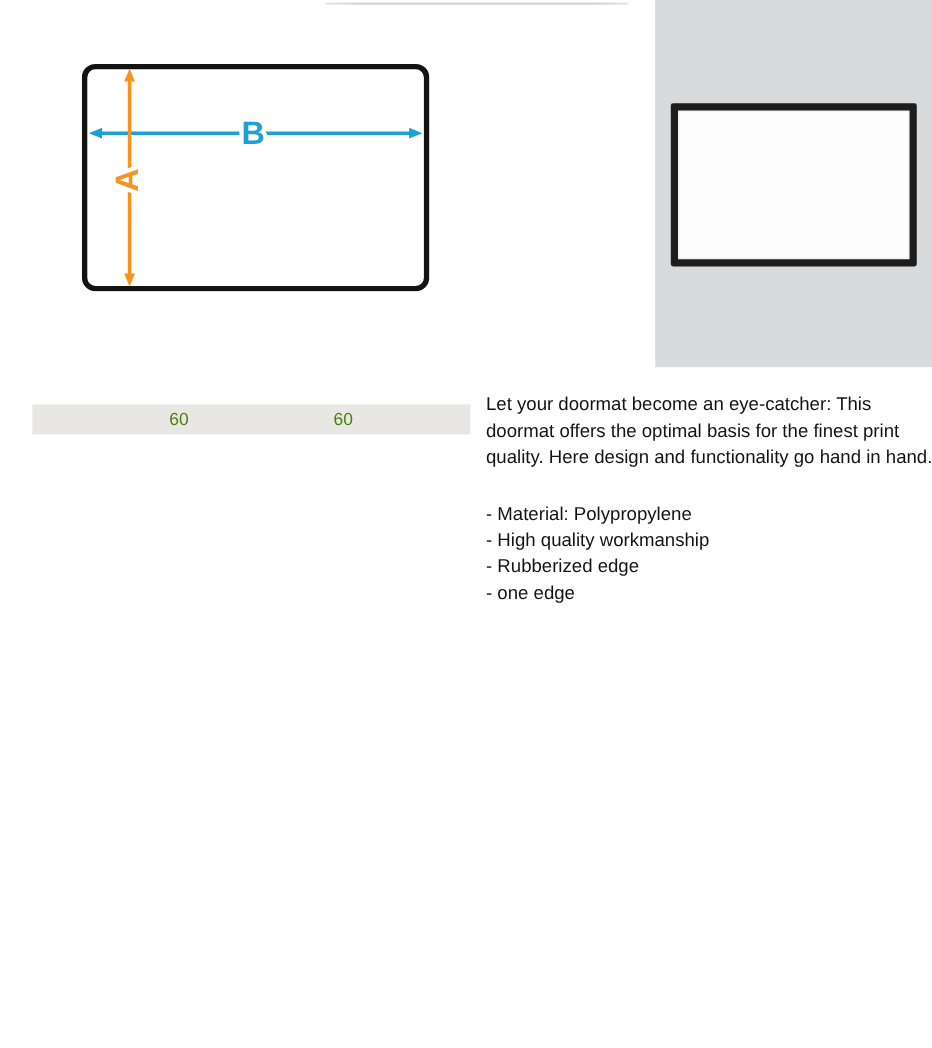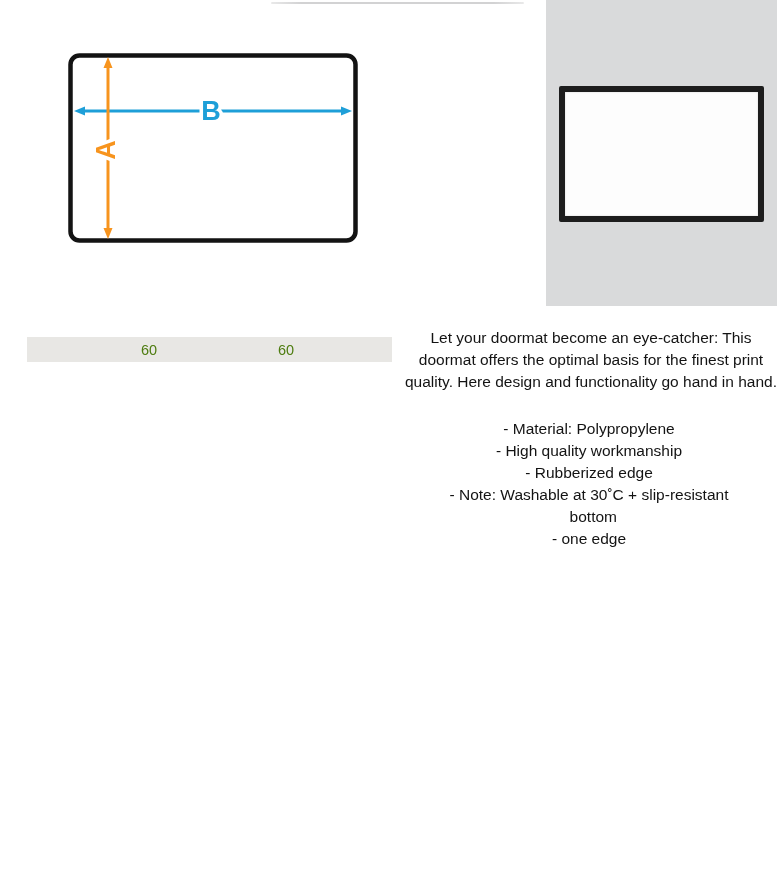--- a/index.html
+++ b/index.html
@@ -88,21 +88,20 @@
 
   
   .description {
     position: absolute;
     left: 405px;
     top: 327px;
     width: 372px;
     color: #131313;
     font-size: 15.5px;
     line-height: 22px;
-    text-align: center;
   }
   .description .intro {
     white-space: pre-wrap;
     margin: 0;
   }
   .description .bullets {
     margin: 25px 4px 0 0;
     padding: 0;
     list-style: none;
   }
@@ -152,19 +151,17 @@
   </div>
 
   <div class="description">
     <p class="intro">Let your doormat become an eye-catcher: This
 doormat offers the optimal basis for the finest print
 quality. Here design and functionality go hand in hand.</p>
     <ul class="bullets">
       <li>- Material: Polypropylene</li>
       <li>- High quality workmanship</li>
       <li>- Rubberized edge</li>
-      <li>- Note: Washable at 30˚C + slip-resistant
-  bottom</li>
       <li>- one edge</li>
     </ul>
   </div>
 
 </div>
 
 </body></html>

